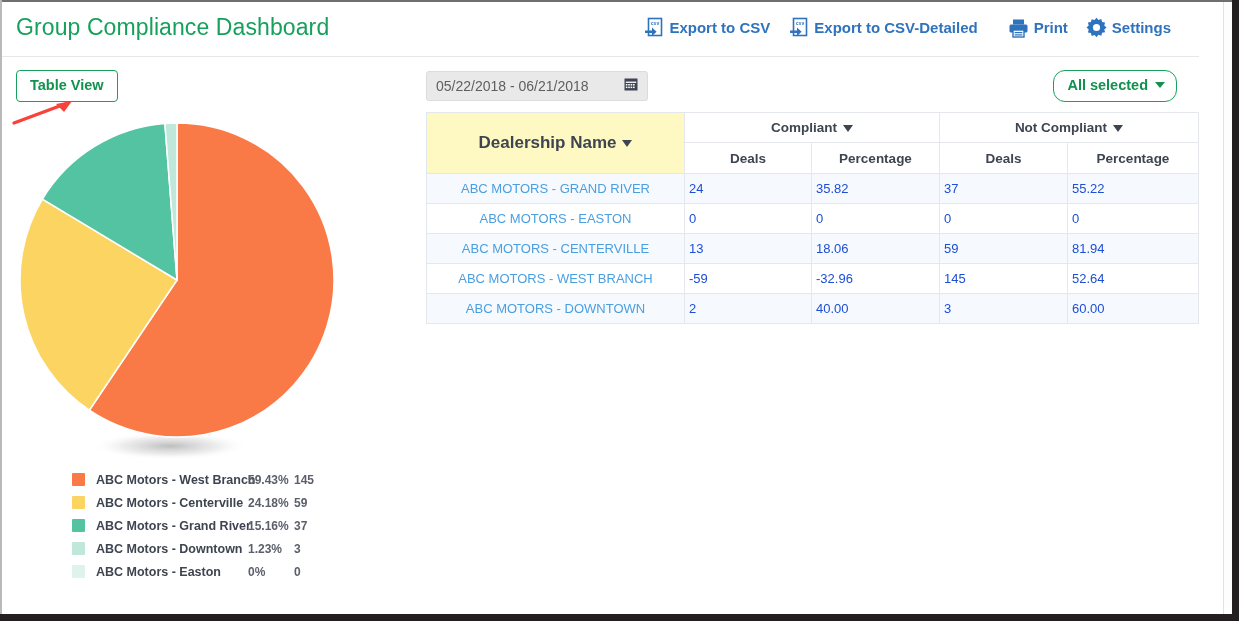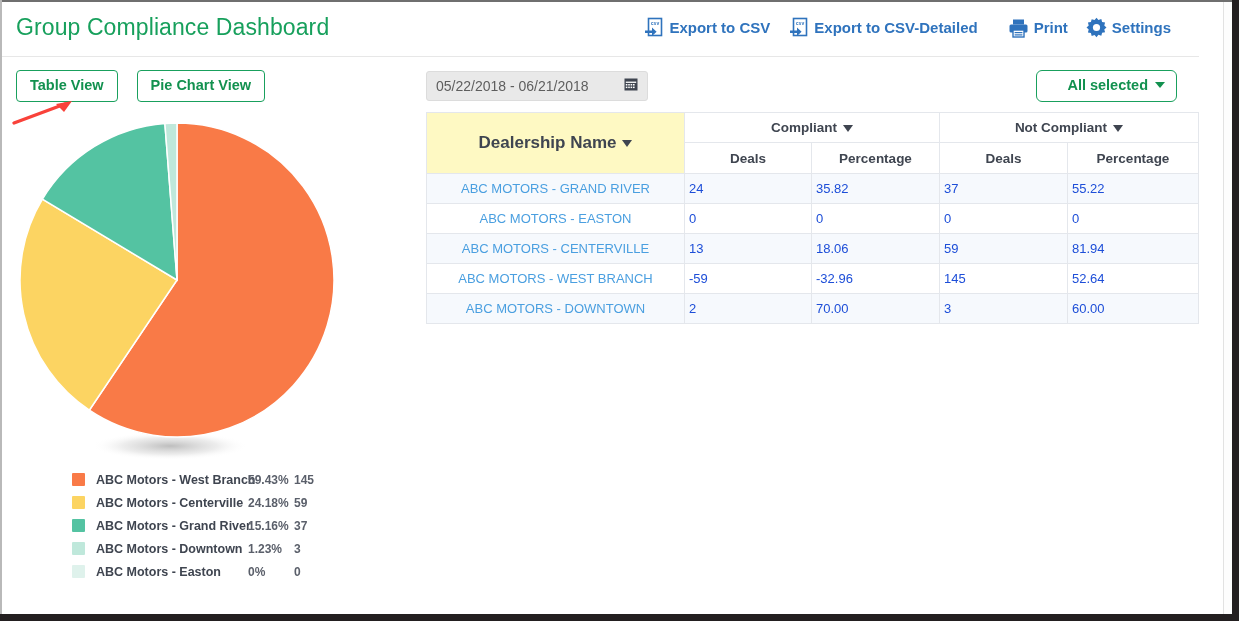--- a/index.html
+++ b/index.html
@@ -99,21 +99,21 @@
   
   .toolbar {
     position: relative;
     height: 52px;
   }
   .view-buttons {
     position: absolute;
     left: 14px;
     top: 13px;
     display: flex;
-    gap: 19px;
+    gap: 6px;
   }
   .vbtn {
     border: 1px solid #19a05d;
     border-radius: 4px;
     background: #ffffff;
     color: #12914f;
     font-weight: bold;
     font-size: 14.5px;
     padding: 7px 13px 8px 13px;
     cursor: pointer;
@@ -139,26 +139,26 @@
     flex: 1;
     font-size: 14px;
     color: #5e5e5e;
     white-space: nowrap;
   }
   .allsel {
     position: absolute;
     right: 22px;
     top: 13px;
     border: 1px solid #19a05d;
-    border-radius: 6px;
+    border-radius: 12px;
     background: #ffffff;
     color: #12914f;
     font-weight: bold;
     font-size: 14.5px;
-    padding: 7px 11px 8px 30px;
+    padding: 7px 11px 8px 13px;
     cursor: pointer;
     display: flex;
     align-items: center;
     gap: 7px;
     line-height: 1;
     font-family: "Liberation Sans", sans-serif;
   }
   .caret-green {
     width: 0; height: 0;
     border-left: 5px solid transparent;
@@ -347,21 +347,20 @@
           </span>
           <span>Settings</span>
         </div>
 
       </div>
     </div>
 
     <div class="toolbar">
       <div class="view-buttons">
         <button class="vbtn">Table View</button>
-        <button class="vbtn">Pie Chart View</button>
       </div>
 
       <div class="daterange">
         <span class="dtext" title="Select date range">05/22/2018 - 06/21/2018</span>
         <span>
           <svg width="14" height="14" viewBox="0 0 14 14">
             <rect x="0.5" y="1.5" width="13" height="12" fill="#3f4550"></rect>
             <rect x="1.8" y="4.6" width="10.4" height="1.3" fill="#ffffff"></rect>
             <rect x="1.8" y="7" width="1.6" height="1.5" fill="#ffffff"></rect>
             <rect x="4.2" y="7" width="1.6" height="1.5" fill="#ffffff"></rect>
@@ -495,21 +494,21 @@
             <tr class="even">
               <td class="name"><a>ABC MOTORS - WEST BRANCH</a></td>
               <td class="num">-59</td>
               <td class="num">-32.96</td>
               <td class="num">145</td>
               <td class="num">52.64</td>
             </tr>
             <tr class="odd">
               <td class="name"><a>ABC MOTORS - DOWNTOWN</a></td>
               <td class="num">2</td>
-              <td class="num">70.00</td>
+              <td class="num">40.00</td>
               <td class="num">3</td>
               <td class="num">60.00</td>
             </tr>
           </tbody>
       </table>
     </div>
 
   </div>
 
   <div class="scroll-strip"></div>

